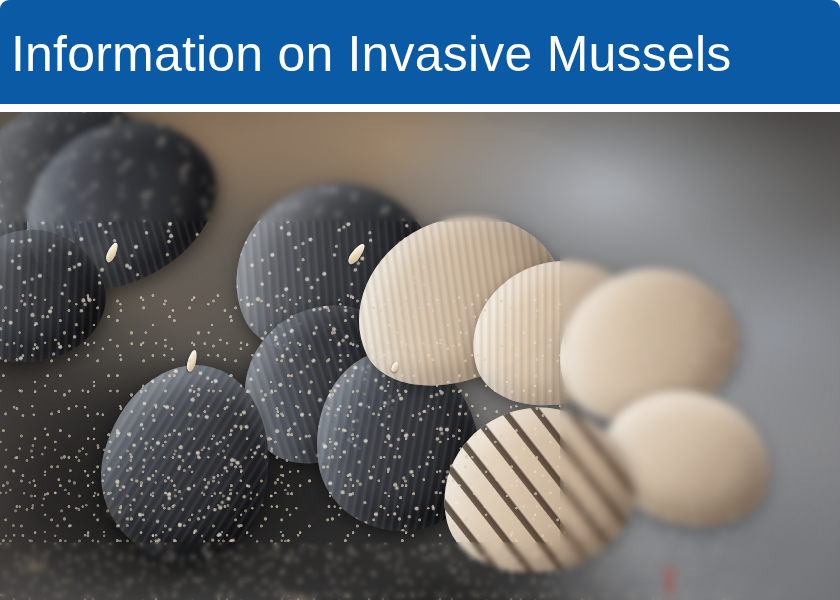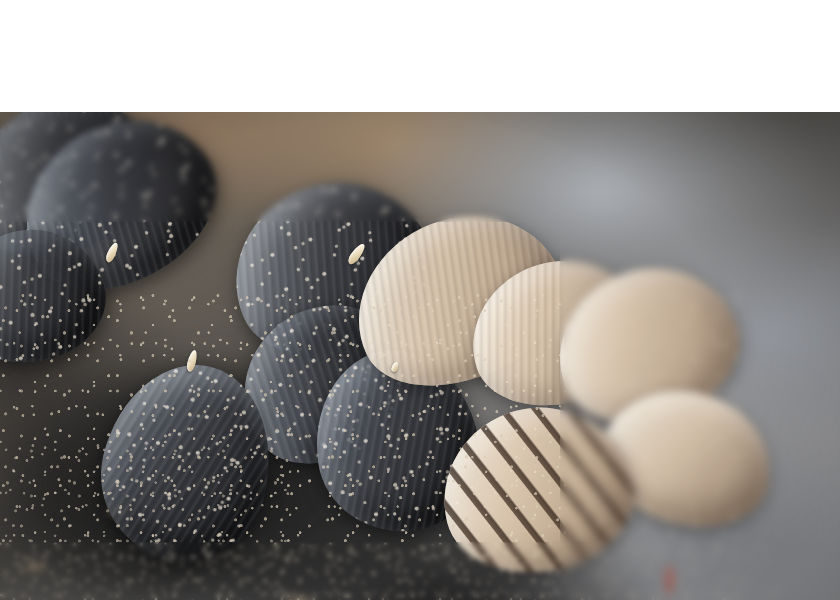--- a/index.html
+++ b/index.html
@@ -263,20 +263,23 @@
     pointer-events:none;
     background:radial-gradient(ellipse 620px 420px at 46% 48%,
       rgba(0,0,0,0) 55%, rgba(0,0,0,0.20) 86%, rgba(0,0,0,0.34) 100%);
   }
 </style>
 </head>
 <body>
 
 <div id="page">
 
+  <div id="banner">
+    <h1 id="banner-title">Information on Invasive Mussels</h1>
+  </div>
   <div id="banner-gap"></div>
 
   <figure id="photo">
 
     <div class="lyr" id="ground"></div>
     <div class="lyr" id="dark-slate"></div>
     <div class="lyr" id="dark-slate2"></div>
     <div class="lyr" id="clumps"></div>
 
     <div class="lyr" id="shell-stack" style="left:0; top:0; width:840px; height:488px;">

